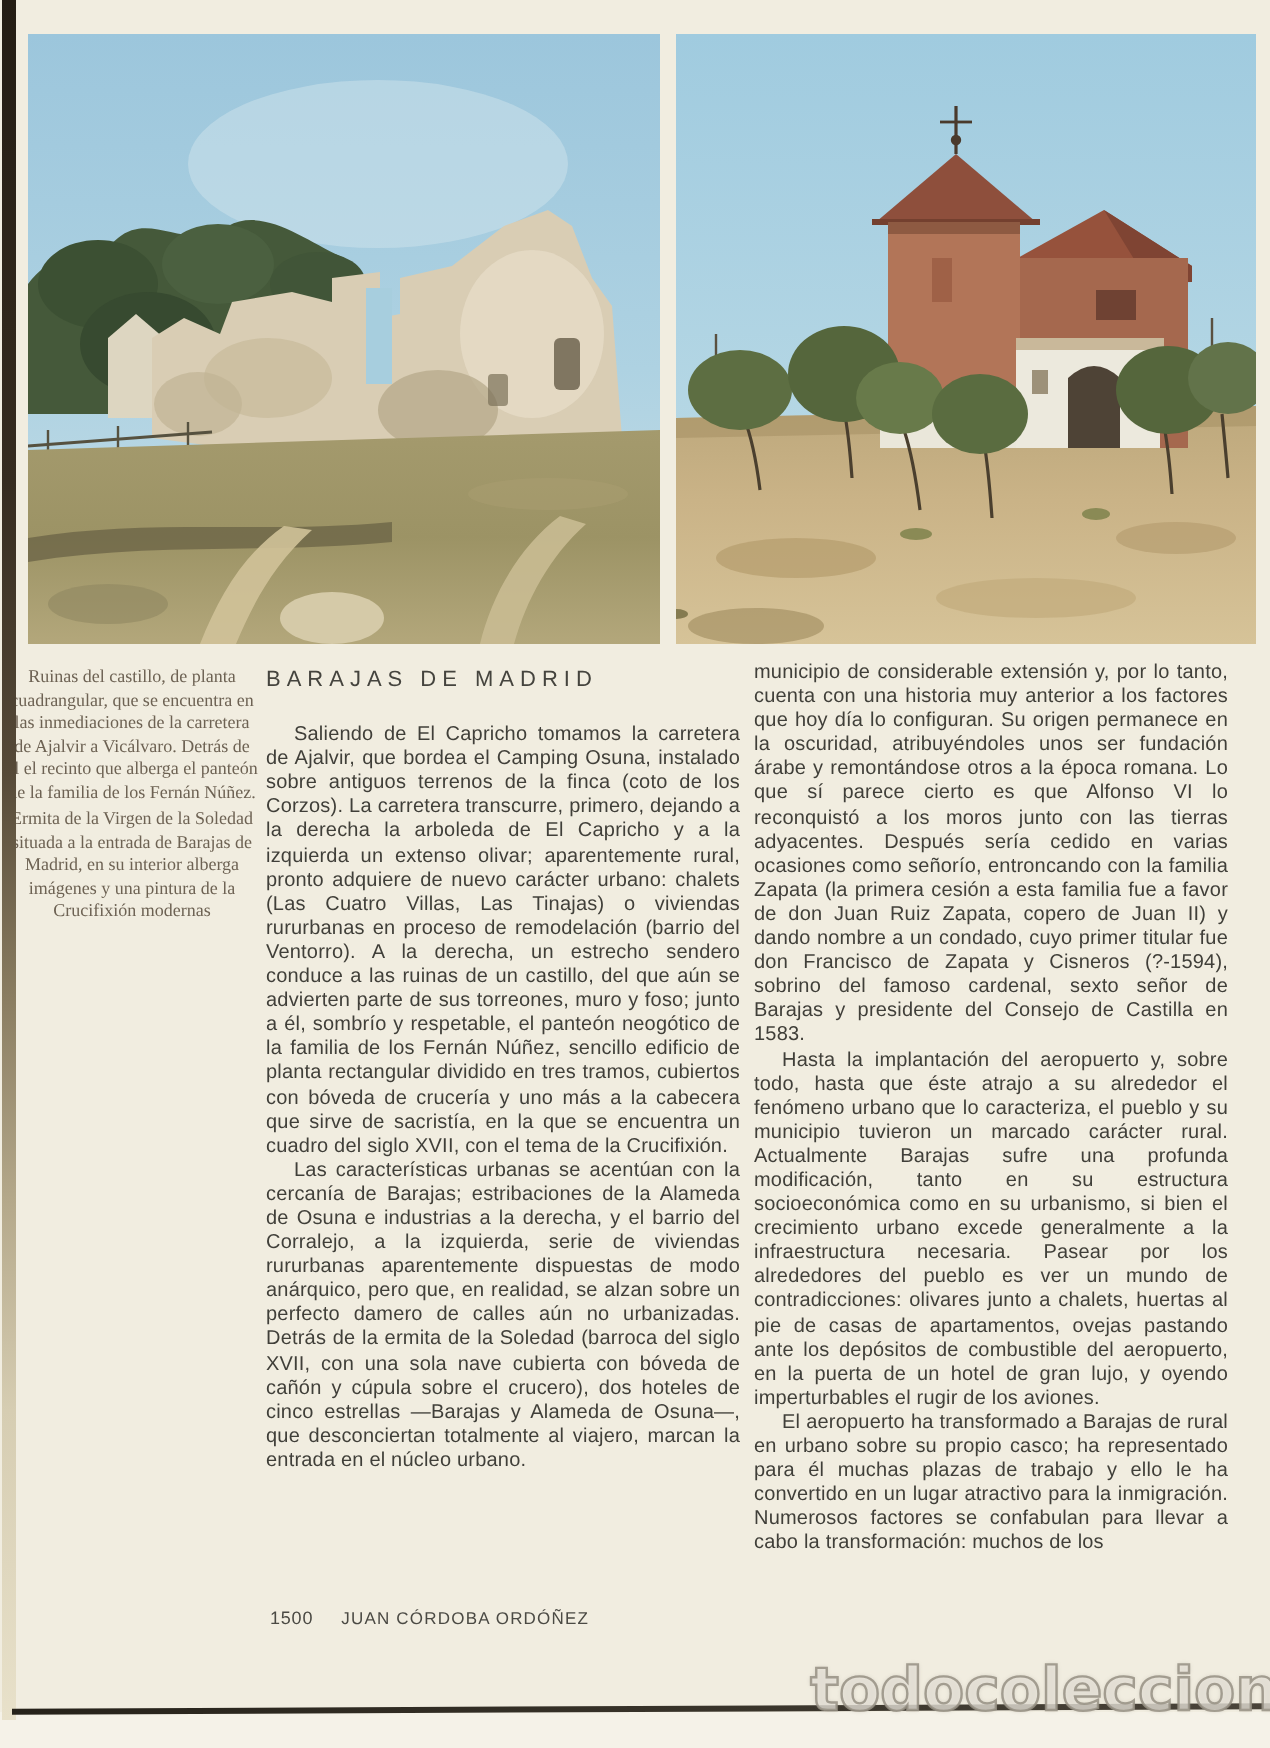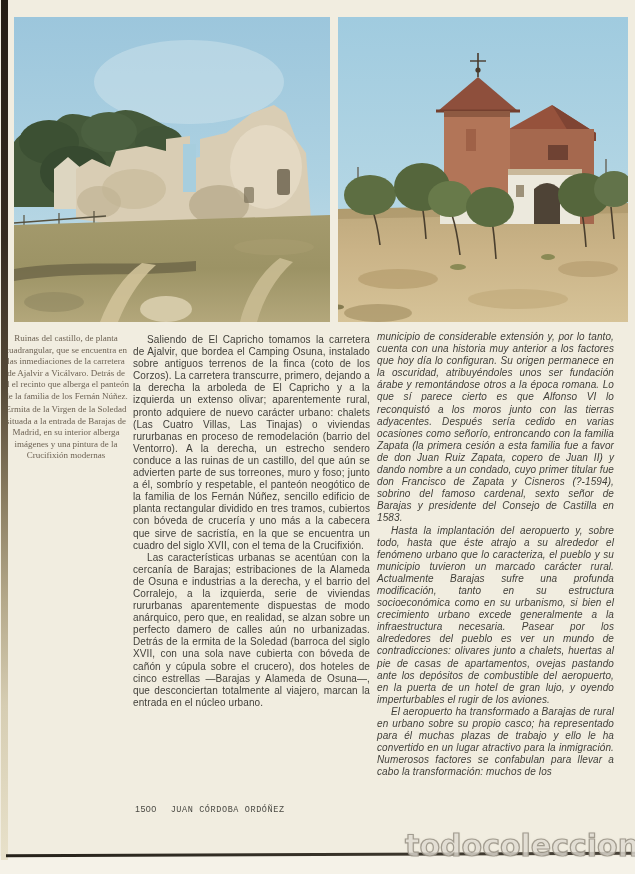--- a/index.html
+++ b/index.html
@@ -35,34 +35,34 @@
   }
   .caption-1{top:333px;}
   .caption-2{top:404px;}
   
   .col{
     position:absolute;width:237px;text-align:justify;
     font-size:10px;line-height:12.1px;color:#403f39;
     letter-spacing:0.1px;
   }
   .col-1{left:133px;top:334px;}
-  .col-2{left:377px;top:331px;font-style:italic;}
+  .col-2{left:377px;top:331px;}
   .article-title{
     font-size:11px;letter-spacing:3px;color:#45443e;
     margin:0 0 16px 0;font-weight:400;text-align:left;
   }
   .col p{margin:0;}
   .col p.indent{text-indent:14px;}
   
   .footer{
     position:absolute;left:135px;top:804px;
     font-size:9px;color:#4b4a44;letter-spacing:0.4px;
   }
   .footer .page-num{margin-right:14px;}
-  .footer .author{font-size:8.5px;letter-spacing:0.6px;font-family:Liberation Mono, monospace;}
+  .footer .author{font-size:8.5px;letter-spacing:0.6px;}
   
   .watermark{
     position:absolute;right:-4px;top:828px;z-index:6;
     font-family:"DejaVu Sans","Liberation Sans",sans-serif;
     font-weight:bold;font-size:30px;letter-spacing:0px;
     color:rgba(237,233,223,0.72);
     -webkit-text-stroke:1.2px rgba(150,144,132,0.85);
     text-shadow:0 0 2px rgba(120,115,105,0.35);
     user-select:none;
   }
@@ -194,20 +194,21 @@
       <ellipse cx="120" cy="250" rx="8" ry="3" fill="#8a8a55"></ellipse>
       <ellipse cx="210" cy="240" rx="7" ry="3" fill="#8a8a55"></ellipse>
       <ellipse cx="90, " cy="290" rx="6" ry="2.5" fill="#857b50"></ellipse>
     </svg>
   </div>
 
   <div class="caption caption-1">Ruinas del castillo, de planta cuadrangular, que se encuentra en las inmediaciones de la carretera de Ajalvir a Vicálvaro. Detrás de él el recinto que alberga el panteón de la familia de los Fernán Núñez.</div>
   <div class="caption caption-2">Ermita de la Virgen de la Soledad situada a la entrada de Barajas de Madrid, en su interior alberga imágenes y una pintura de la Crucifixión modernas</div>
 
   <div class="col col-1">
+    <h1 class="article-title">BARAJAS DE MADRID</h1>
     <p class="indent">Saliendo de El Capricho tomamos la carretera de Ajalvir, que bordea el Camping Osuna, instalado sobre antiguos terrenos de la finca (coto de los Corzos). La carretera transcurre, primero, dejando a la derecha la arboleda de El Capricho y a la izquierda un extenso olivar; aparentemente rural, pronto adquiere de nuevo carácter urbano: chalets (Las Cuatro Villas, Las Tinajas) o viviendas rururbanas en proceso de remodelación (barrio del Ventorro). A la derecha, un estrecho sendero conduce a las ruinas de un castillo, del que aún se advierten parte de sus torreones, muro y foso; junto a él, sombrío y respetable, el panteón neogótico de la familia de los Fernán Núñez, sencillo edificio de planta rectangular dividido en tres tramos, cubiertos con bóveda de crucería y uno más a la cabecera que sirve de sacristía, en la que se encuentra un cuadro del siglo XVII, con el tema de la Crucifixión.</p>
     <p class="indent">Las características urbanas se acentúan con la cercanía de Barajas; estribaciones de la Alameda de Osuna e industrias a la derecha, y el barrio del Corralejo, a la izquierda, serie de viviendas rururbanas aparentemente dispuestas de modo anárquico, pero que, en realidad, se alzan sobre un perfecto damero de calles aún no urbanizadas. Detrás de la ermita de la Soledad (barroca del siglo XVII, con una sola nave cubierta con bóveda de cañón y cúpula sobre el crucero), dos hoteles de cinco estrellas —Barajas y Alameda de Osuna—, que desconciertan totalmente al viajero, marcan la entrada en el núcleo urbano.</p>
   </div>
 
   <div class="col col-2">
     <p>municipio de considerable extensión y, por lo tanto, cuenta con una historia muy anterior a los factores que hoy día lo configuran. Su origen permanece en la oscuridad, atribuyéndoles unos ser fundación árabe y remontándose otros a la época romana. Lo que sí parece cierto es que Alfonso VI lo reconquistó a los moros junto con las tierras adyacentes. Después sería cedido en varias ocasiones como señorío, entroncando con la familia Zapata (la primera cesión a esta familia fue a favor de don Juan Ruiz Zapata, copero de Juan II) y dando nombre a un condado, cuyo primer titular fue don Francisco de Zapata y Cisneros (?-1594), sobrino del famoso cardenal, sexto señor de Barajas y presidente del Consejo de Castilla en 1583.</p>
     <p class="indent">Hasta la implantación del aeropuerto y, sobre todo, hasta que éste atrajo a su alrededor el fenómeno urbano que lo caracteriza, el pueblo y su municipio tuvieron un marcado carácter rural. Actualmente Barajas sufre una profunda modificación, tanto en su estructura socioeconómica como en su urbanismo, si bien el crecimiento urbano excede generalmente a la infraestructura necesaria. Pasear por los alrededores del pueblo es ver un mundo de contradicciones: olivares junto a chalets, huertas al pie de casas de apartamentos, ovejas pastando ante los depósitos de combustible del aeropuerto, en la puerta de un hotel de gran lujo, y oyendo imperturbables el rugir de los aviones.</p>
     <p class="indent">El aeropuerto ha transformado a Barajas de rural en urbano sobre su propio casco; ha representado para él muchas plazas de trabajo y ello le ha convertido en un lugar atractivo para la inmigración. Numerosos factores se confabulan para llevar a cabo la transformación: muchos de los</p>
   </div>
 

